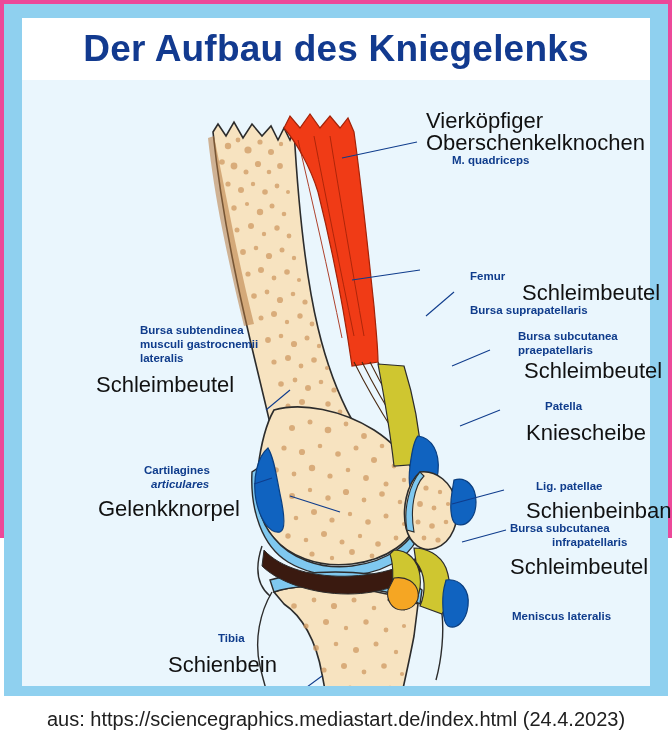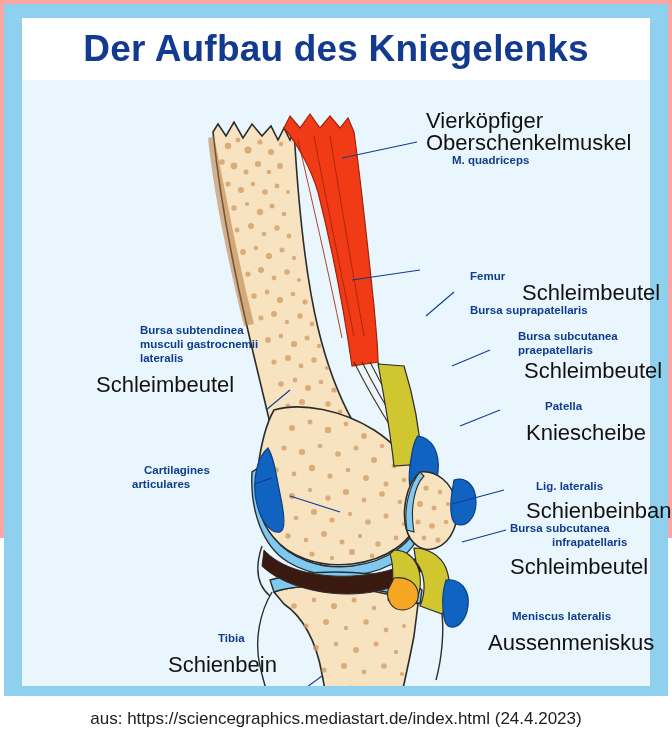--- a/index.html
+++ b/index.html
@@ -10,21 +10,21 @@
   body {
     width: 672px;
     height: 738px;
     font-family: "Liberation Sans", sans-serif;
     overflow: hidden;
   }
   #page {
     position: relative;
     width: 672px;
     height: 538px;
-    background: #fca5a5;
+    background: #ec4899;
     box-sizing: border-box;
   }
   
   #frame {
     position: absolute;
     left: 4px;
     top: 4px;
     width: 664px;
     height: 692px;
     background: #8fd0ef;
@@ -74,21 +74,21 @@
   #caption {
     position: absolute;
     left: 0;
     top: 700px;
     width: 672px;
     height: 38px;
     display: flex;
     align-items: center;
     justify-content: center;
     color: #202020;
-    font-size: 17px;
+    font-size: 20px;
   }
   
   .lbl {
     position: absolute;
     color: #111111;
     white-space: pre;
     line-height: 1.15;
   }
   .big {
     font-size: 22px;
@@ -400,50 +400,50 @@
           <line x1="482" y1="410" x2="430" y2="424"></line>
           <line x1="484" y1="450" x2="440" y2="462"></line>
           <line x1="268" y1="310" x2="244" y2="330"></line>
           <line x1="250" y1="398" x2="232" y2="404"></line>
           <line x1="240" y1="640" x2="300" y2="596"></line>
           <line x1="268" y1="416" x2="318" y2="432"></line>
         </g>
       </svg>
 
       <div class="lbl big" style="left:404px; top:28px;">Vierköpfiger</div>
-      <div class="lbl big" style="left:404px; top:50px;">Oberschenkelmuskel</div>
+      <div class="lbl big" style="left:404px; top:50px;">Oberschenkelknochen</div>
       <div class="lbl latb" style="left:414px; top:74px;padding-left:16px;">M. quadriceps</div>
 
       <div class="lbl latb" style="left:448px; top:190px;">Femur</div>
 
       <div class="lbl big" style="left:500px; top:200px;">Schleimbeutel</div>
       <div class="lbl latb" style="left:448px; top:224px;">Bursa suprapatellaris</div>
 
       <div class="lbl latb" style="left:496px; top:250px;">Bursa subcutanea</div>
       <div class="lbl latb" style="left:496px; top:264px;">praepatellaris</div>
       <div class="lbl big" style="left:502px; top:278px;">Schleimbeutel</div>
 
       <div class="lbl latb" style="left:508px; top:320px;margin-left:15px;">Patella</div>
       <div class="lbl big" style="left:504px; top:340px;">Kniescheibe</div>
 
-      <div class="lbl latb" style="left:514px; top:400px;">Lig. lateralis</div>
+      <div class="lbl latb" style="left:514px; top:400px;">Lig. patellae</div>
       <div class="lbl big" style="left:482px; top:418px;margin-left:22px;">Schienbeinband</div>
 
       <div class="lbl latb" style="left:488px; top:442px;">Bursa subcutanea</div>
       <div class="lbl latb" style="left:488px; top:456px;padding-left:42px;">infrapatellaris</div>
       <div class="lbl big" style="left:488px; top:474px;">Schleimbeutel</div>
 
       <div class="lbl latb" style="left:490px; top:530px;">Meniscus lateralis</div>
-      <div class="lbl big" style="left:466px; top:550px;">Aussenmeniskus</div>
 
       <div class="lbl latb" style="left:196px; top:552px;">Tibia</div>
       <div class="lbl big" style="left:146px; top:572px;">Schienbein</div>
 
       <div class="lbl latb" style="left:122px; top:384px;text-align:center;">Cartilagines</div>
-      <div class="lbl latb" style="left:110px; top:398px;">articulares</div>
+      <div class="lbl latb" style="left:129px; top:398px;font-style:italic;">articulares</div>
+      <div class="lbl big" style="left:76px; top:416px;">Gelenkknorpel</div>
 
       <div class="lbl latb" style="left:118px; top:244px;">Bursa subtendinea</div>
       <div class="lbl latb" style="left:118px; top:258px;">musculi gastrocnemii</div>
       <div class="lbl latb" style="left:118px; top:272px;">lateralis</div>
       <div class="lbl big" style="left:74px; top:292px;">Schleimbeutel</div>
 
     </div>
   </div>
 
   <div id="caption">aus: https://sciencegraphics.mediastart.de/index.html (24.4.2023)</div>

